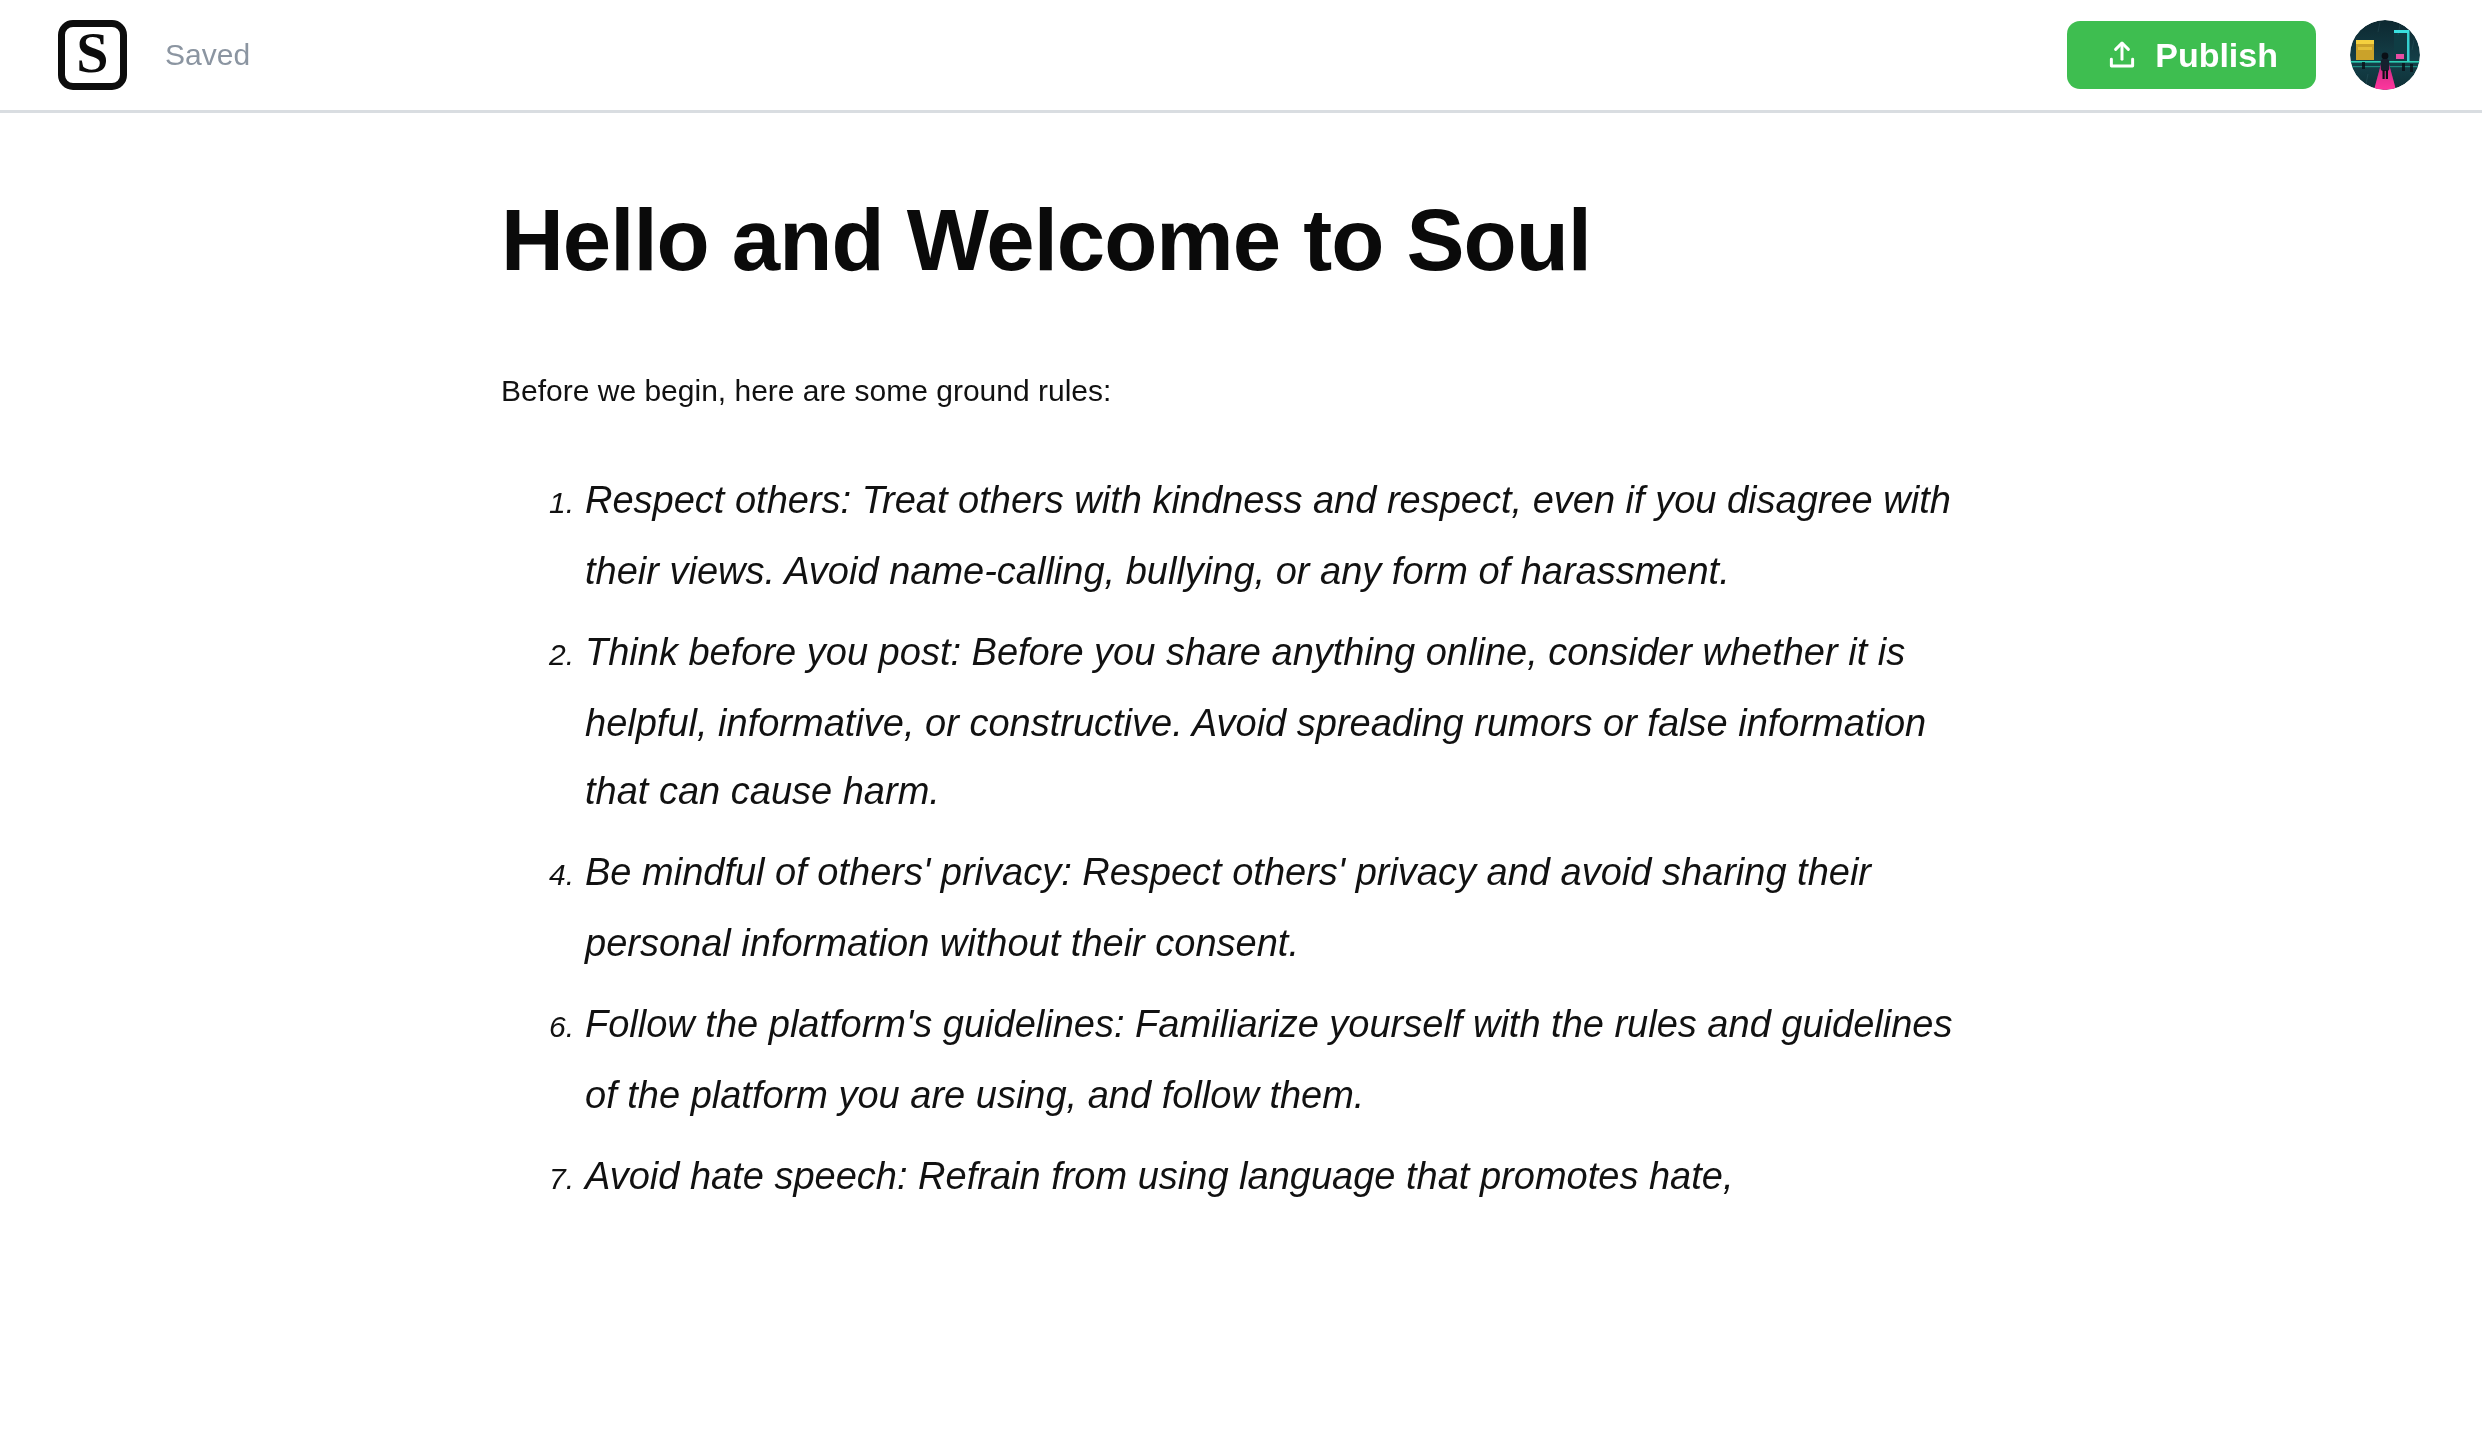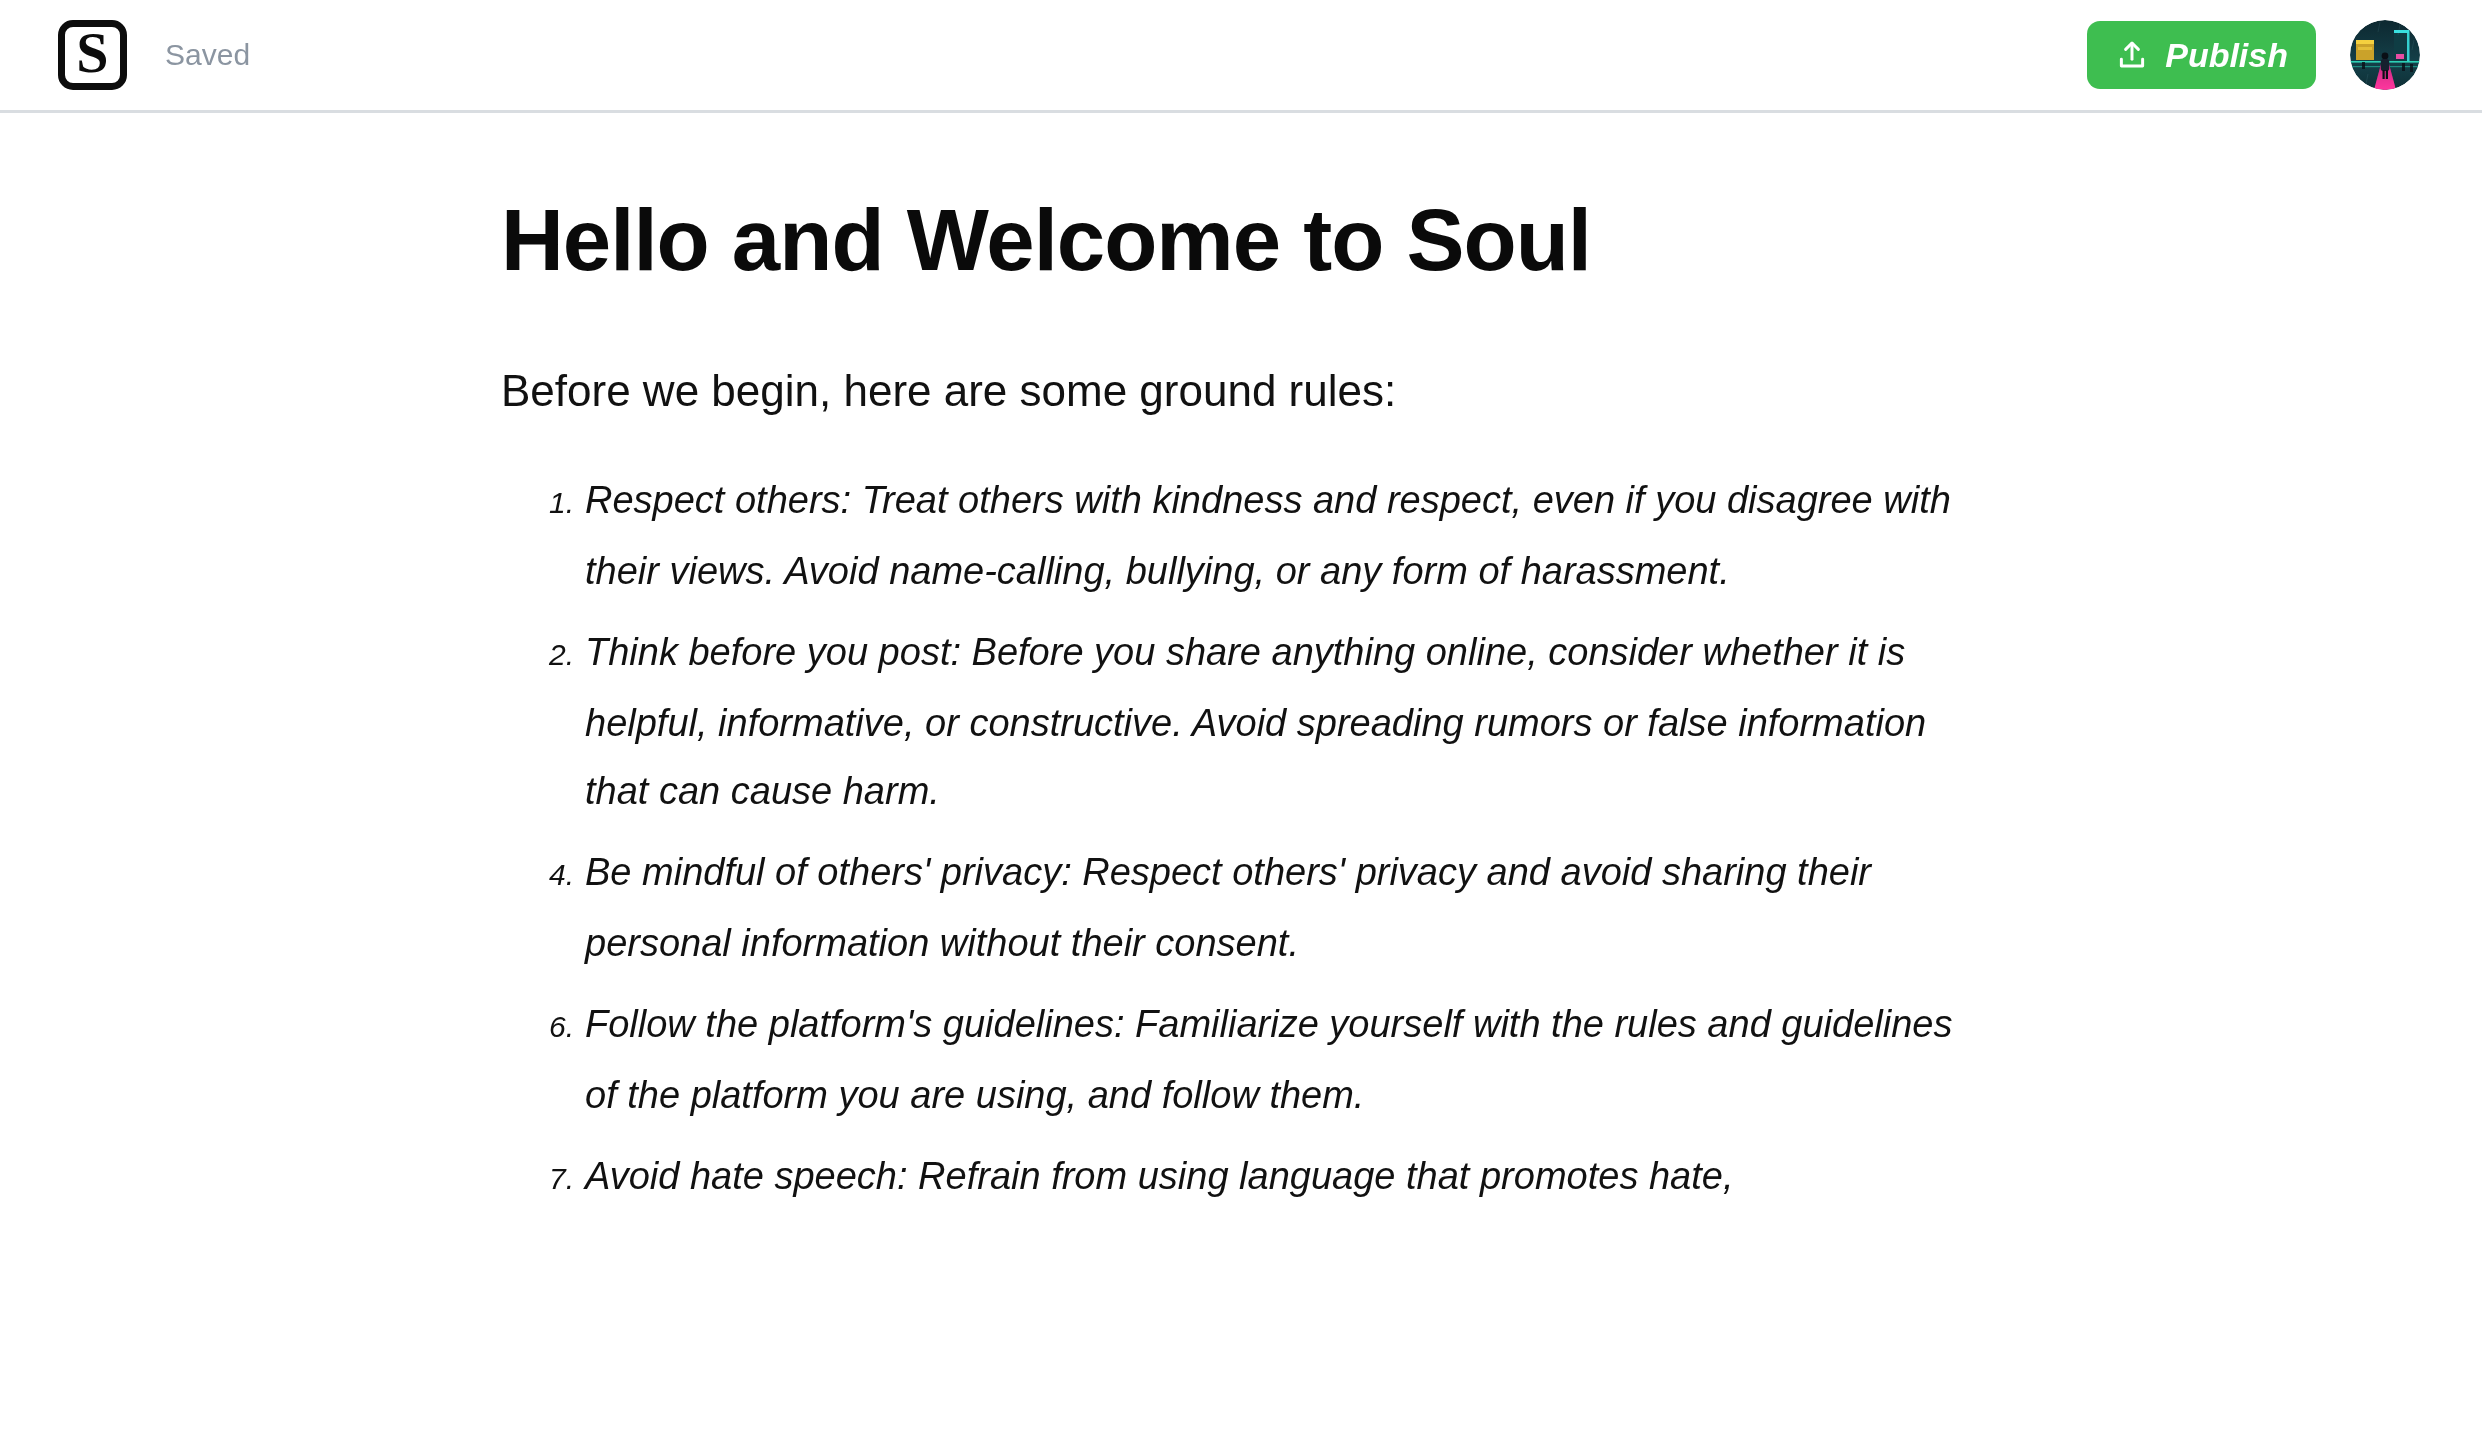--- a/index.html
+++ b/index.html
@@ -44,31 +44,30 @@
     transform:translateY(-2px);
   }
   .saved{
     margin-left:38px;
     font-size:30px;
     color:var(--saved-gray);
   }
   .topbar-spacer{flex:1;}
   .publish-btn{
     height:68px;
-    padding:0 28px;
+    padding:0 38px;
     background:var(--publish-green);
     color:#ffffff;
     border:none;
     border-radius:13px;
     font-family:"Liberation Sans",sans-serif;
     font-size:34px;
     font-weight:700;
     display:flex;align-items:center;gap:16px;
     cursor:pointer;
-    font-style:italic;
   }
   .publish-btn svg{display:block;}
   .avatar{
     width:70px;height:70px;
     border-radius:50%;
     overflow:hidden;
     margin-left:34px;
     cursor:pointer;
     flex:0 0 auto;
   }
@@ -83,21 +82,21 @@
     margin:0;
     font-size:87px;
     font-weight:700;
     letter-spacing:-1px;
     line-height:96px;
     color:#0a0a0a;
     cursor:text;
   }
   .intro{
     margin:71px 0 0 0;
-    font-size:44px;
+    font-size:30px;
     line-height:63px;
     cursor:text;
   }
   ol.rules{
     list-style:none;
     margin:44px 0 0 0;
     padding:0;
   }
   ol.rules li{
     padding-left:84px;

